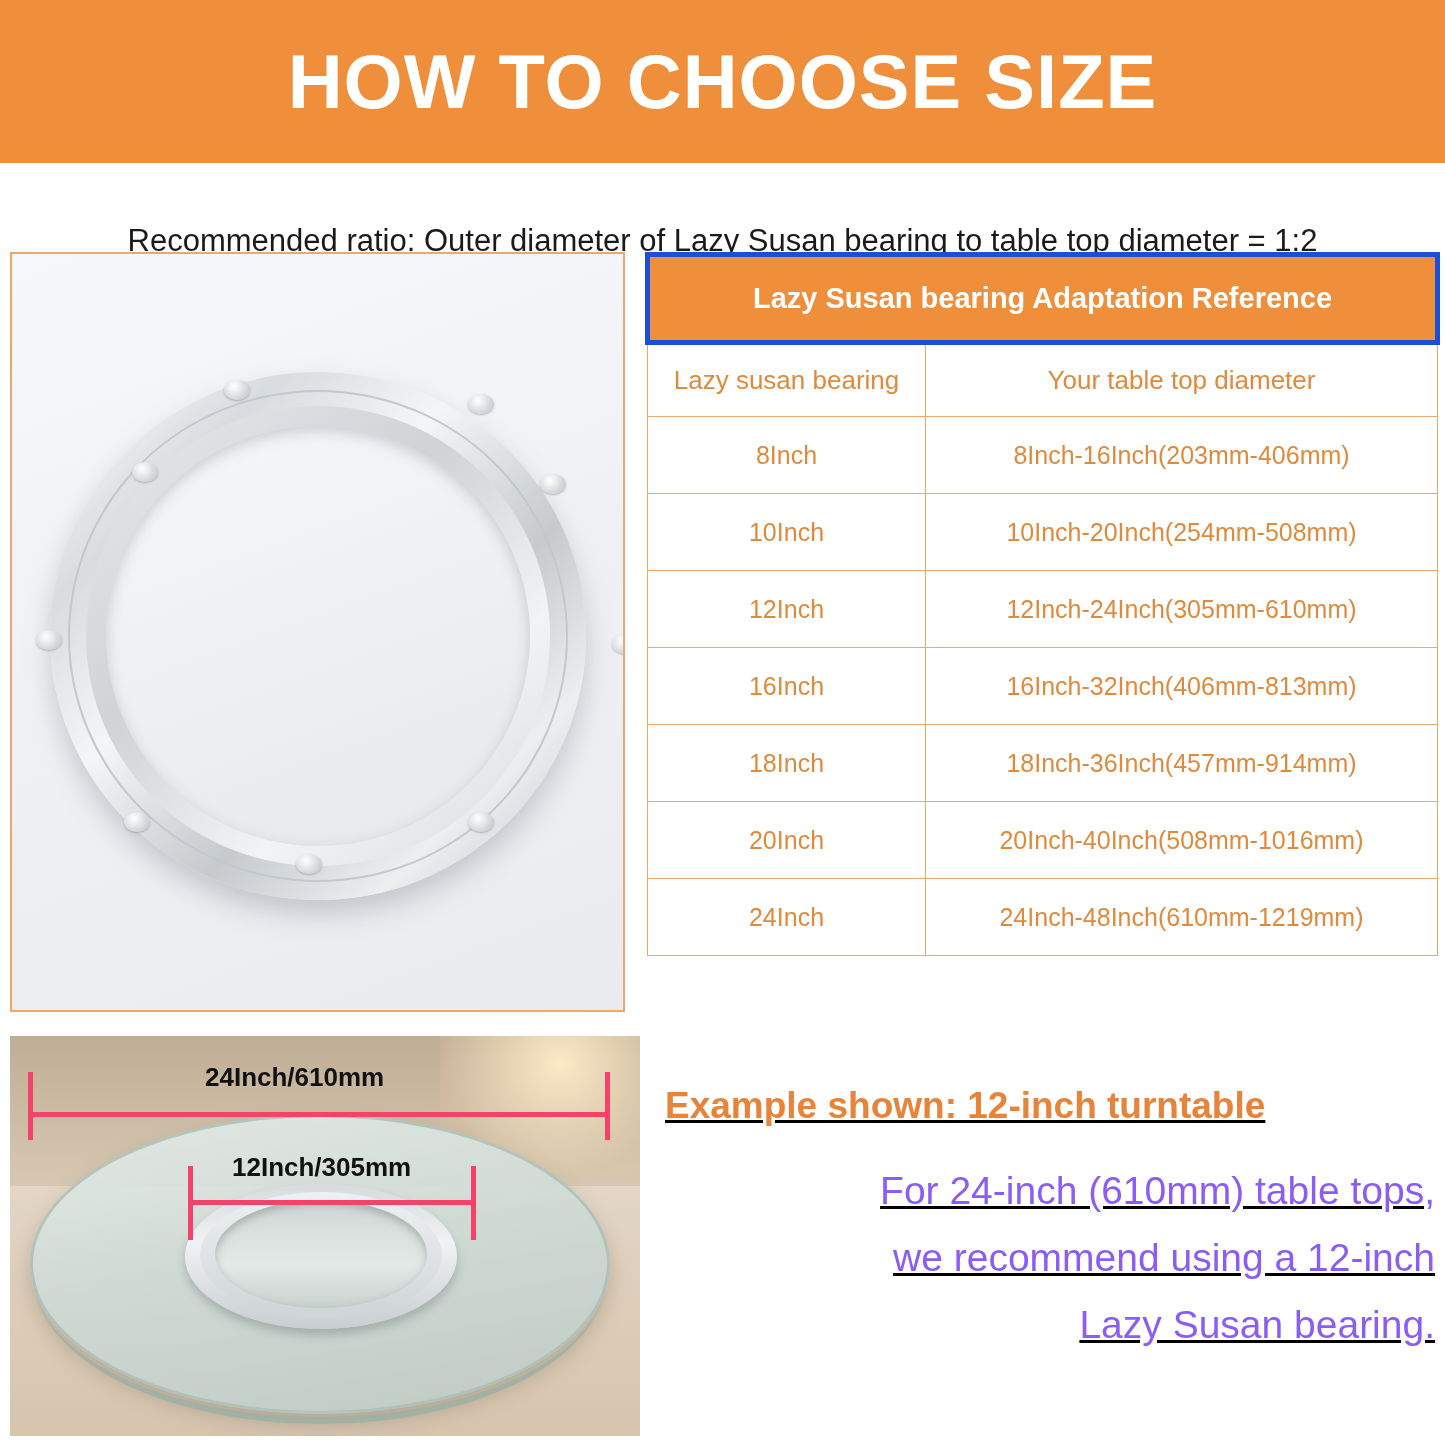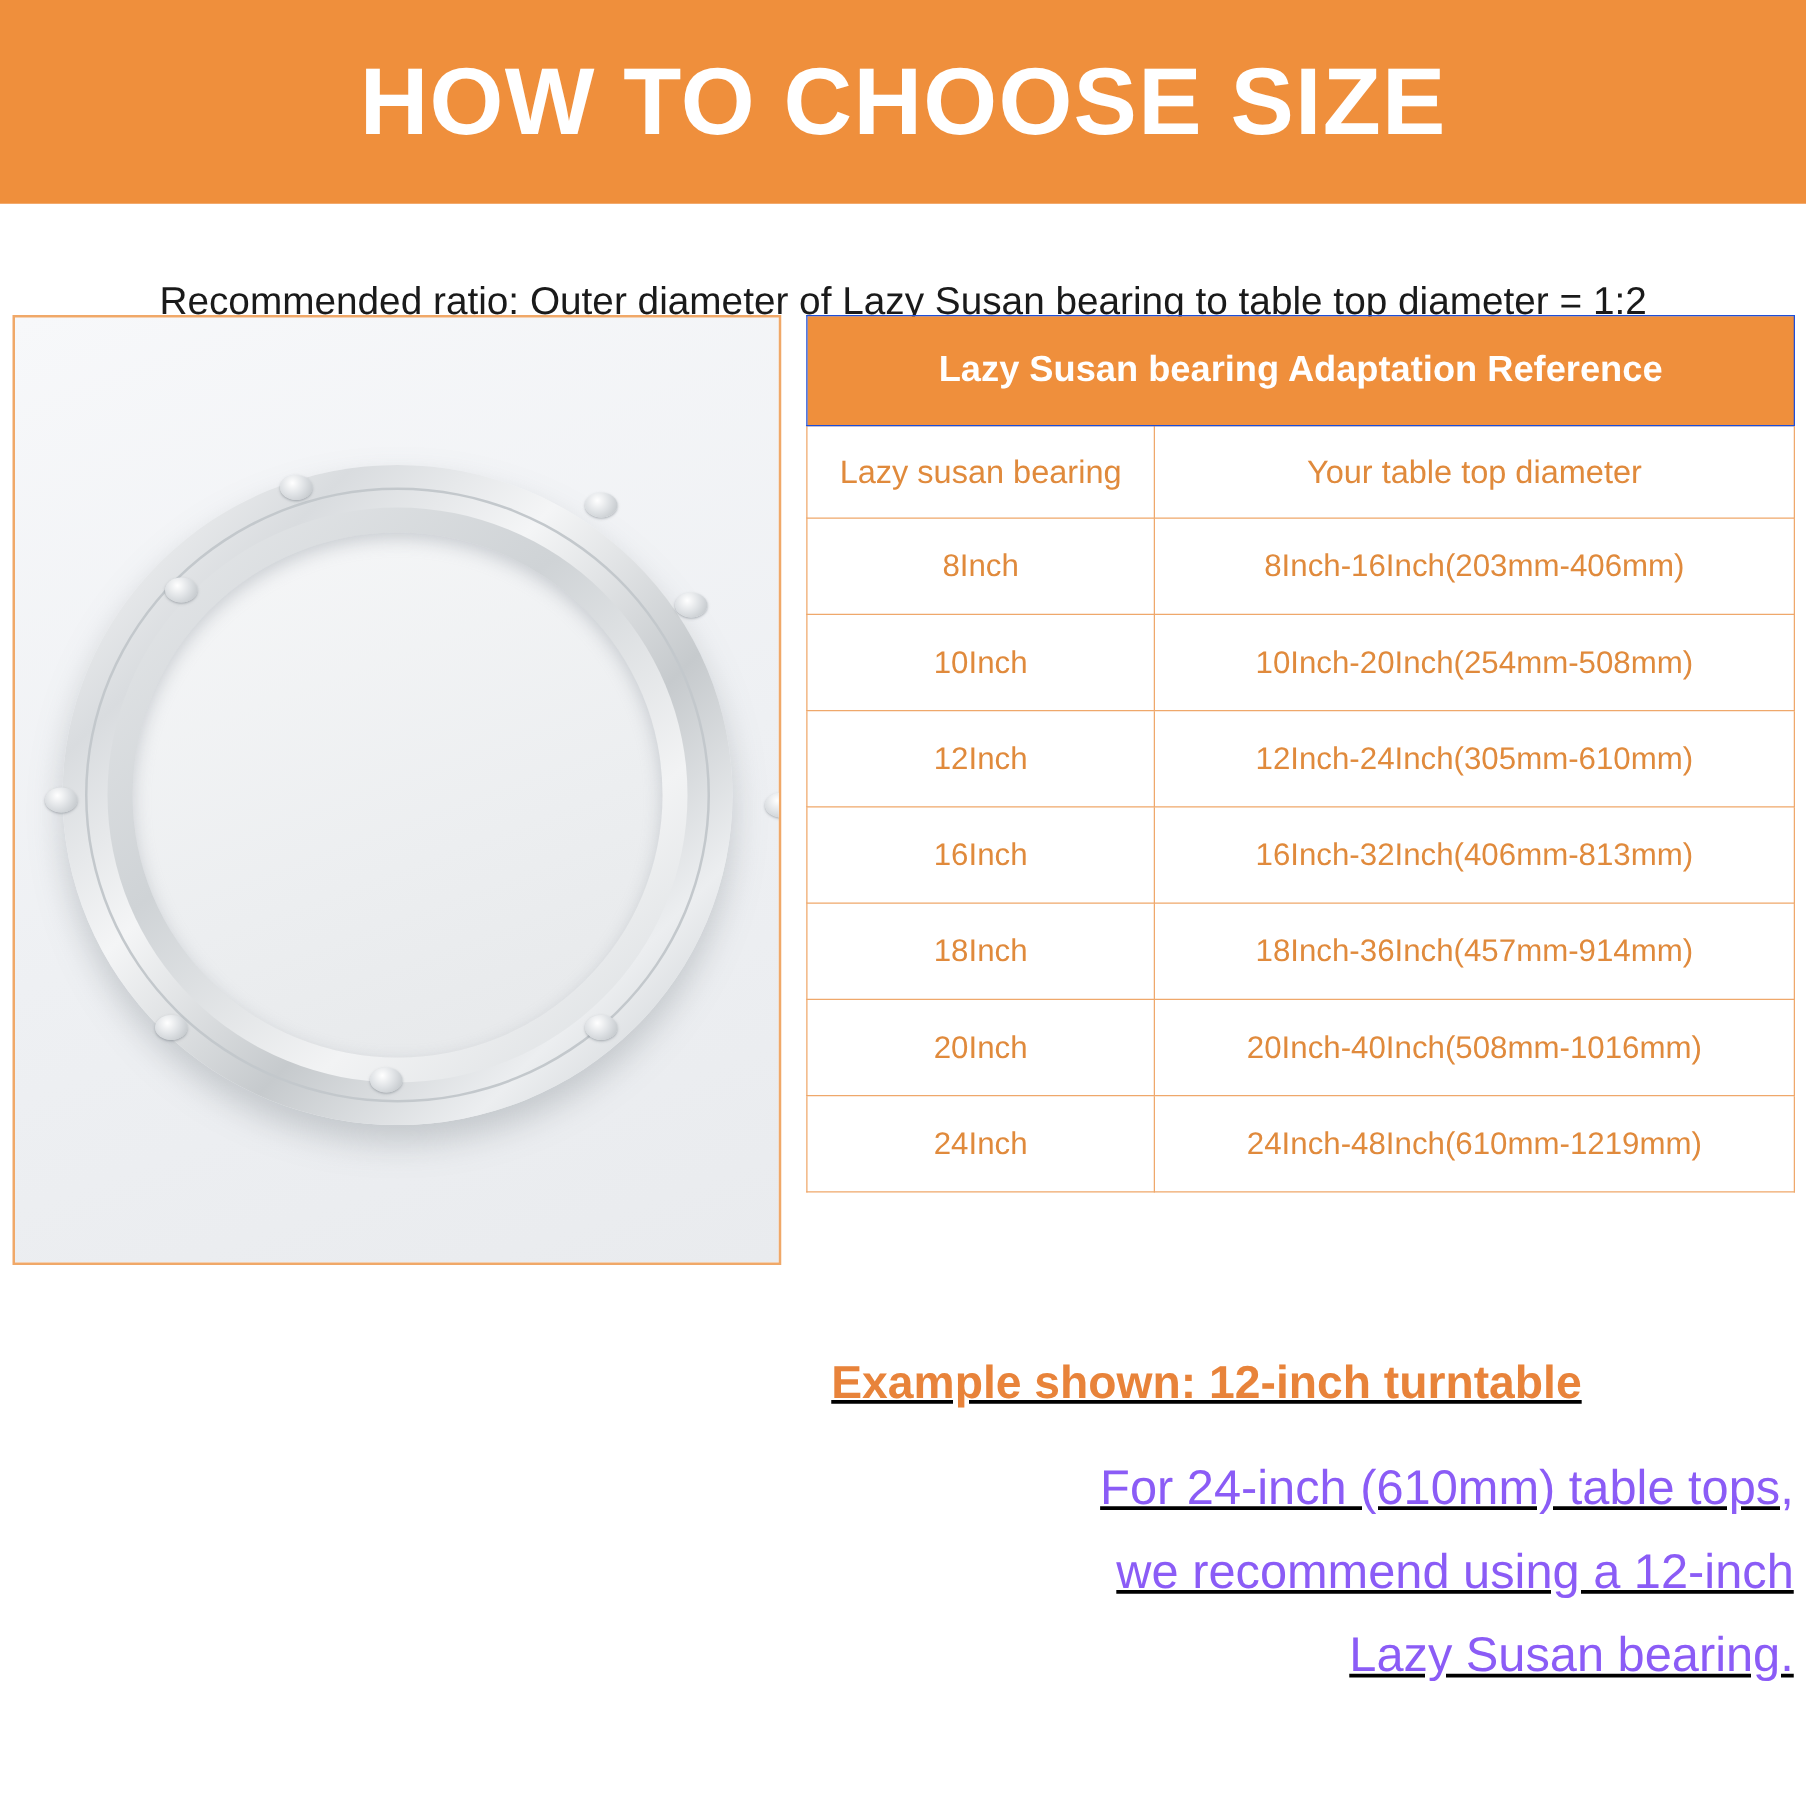--- a/index.html
+++ b/index.html
@@ -113,21 +113,21 @@
     width: 100%;
     border-collapse: collapse;
     table-layout: fixed;
   }
   .tbl th.table-caption {
     background: #ef8f3c;
     color: #ffffff;
     font-size: 29px;
     font-weight: bold;
     height: 88px;
-    border: 1px solid #1d4ed8;
+    border: 5px solid #1d4ed8;
     text-align: center;
     padding: 0 8px;
   }
   .tbl td.col-head {
     color: #e08a3c;
     font-size: 26px;
     height: 74px;
     text-align: center;
     border: 1px solid #efa86b;
     white-space: nowrap;
@@ -305,20 +305,39 @@
           <td class="cell">20Inch-40Inch(508mm-1016mm)</td>
         </tr>
         <tr>
           <td class="cell">24Inch</td>
           <td class="cell">24Inch-48Inch(610mm-1219mm)</td>
         </tr>
       </tbody>
     </table>
   </div>
 
+  <div class="bottom-photo">
+    <div class="bp-backwall"></div>
+    <div class="bp-light"></div>
+    <div class="glass-disc"></div>
+    <div class="glass-edge"></div>
+    <div class="inner-ring"></div>
+    <div class="inner-ring2"></div>
+    <div class="inner-hole"></div>
+
+    <div class="meas-line" style="left:18px;top:76px;width:582px;height:5px;"></div>
+    <div class="meas-line" style="left:18px;top:36px;width:5px;height:68px;"></div>
+    <div class="meas-line" style="left:595px;top:36px;width:5px;height:68px;"></div>
+    <div class="meas-label" style="left:195px;top:26px;">24Inch/610mm</div>
+
+    <div class="meas-line" style="left:178px;top:164px;width:288px;height:5px;"></div>
+    <div class="meas-line" style="left:178px;top:130px;width:5px;height:74px;"></div>
+    <div class="meas-line" style="left:461px;top:130px;width:5px;height:74px;"></div>
+    <div class="meas-label" style="left:222px;top:116px;">12Inch/305mm</div>
+  </div>
 
   <div class="example-block">
     <div class="example-title">Example shown: 12-inch turntable</div>
     <div class="example-line">For 24-inch (610mm) table tops,</div>
     <div class="example-line">we recommend using a 12-inch</div>
     <div class="example-line">Lazy Susan bearing.</div>
   </div>
 
 </div>
 

